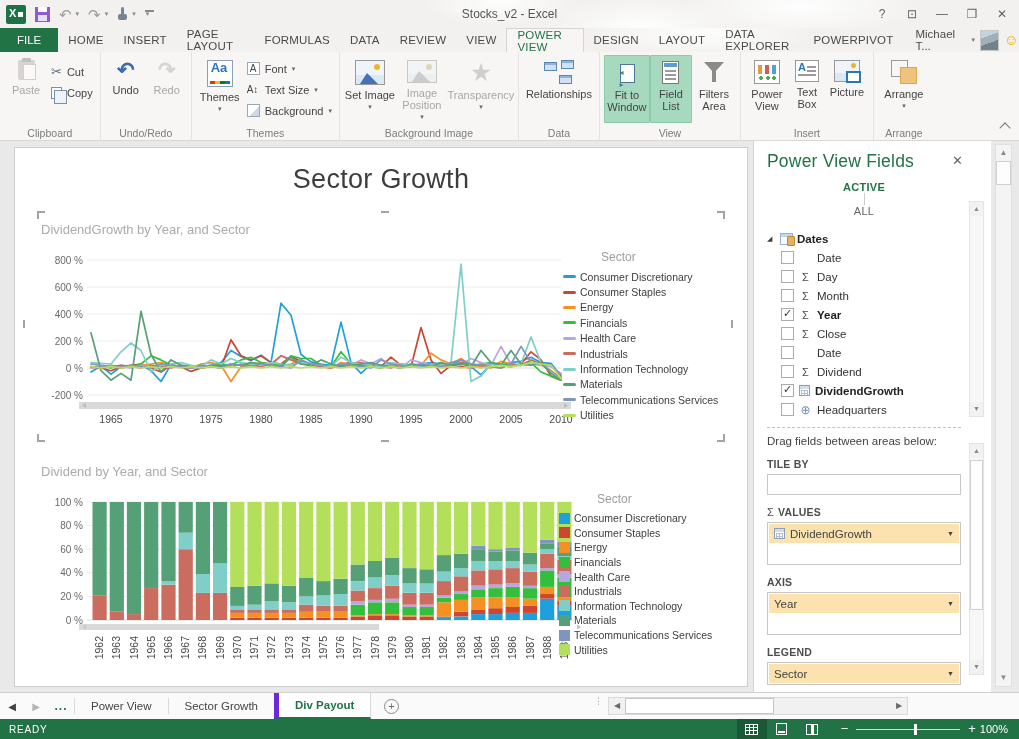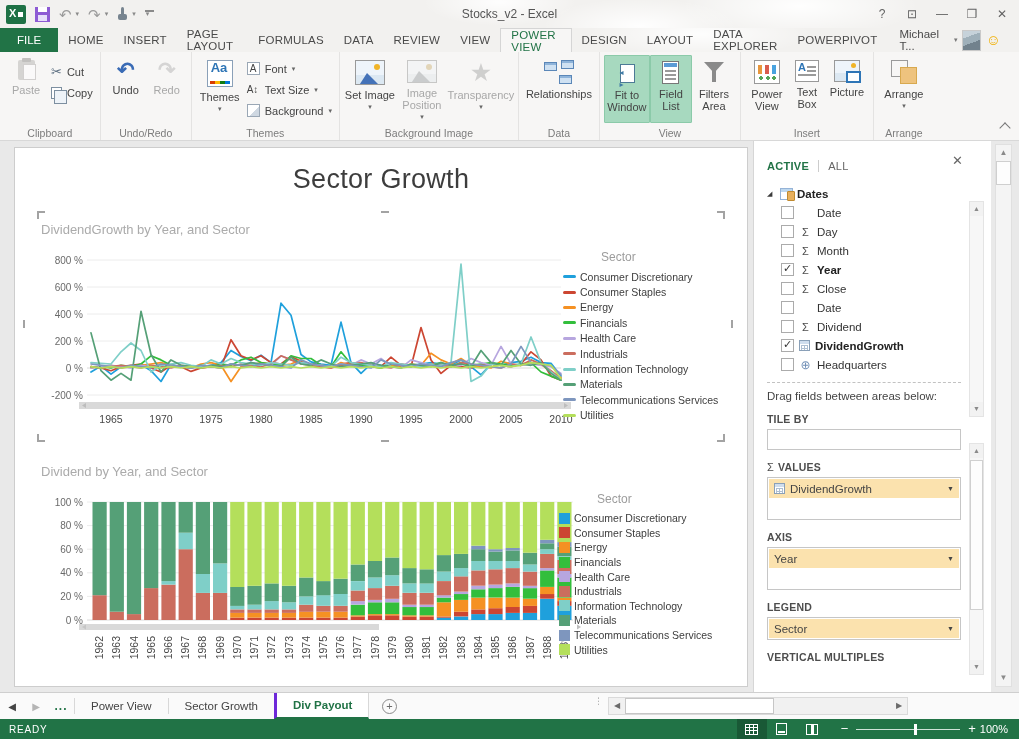--- a/index.html
+++ b/index.html
@@ -32,21 +32,21 @@
     font-size:12px;color:#555;pointer-events:none;}
   .winbtns{position:absolute;right:2px;top:0;display:flex;height:28px;align-items:center;}
   .wbtn{width:30px;text-align:center;color:#636363;font-size:12px;line-height:28px;}
   
   .tabrow{height:24px;background:#f2f1ef;display:flex;align-items:stretch;
     background-image:radial-gradient(ellipse 150px 30px at 700px 6px,rgba(255,255,255,.9),rgba(255,255,255,0) 75%);}
   .ftab{background:#217346;color:#fff;font-size:11.5px;padding:0 17px;display:flex;align-items:center;}
   .rtabs{display:flex;align-items:stretch;}
   .rtab{padding:0 10px;font-size:11.5px;color:#4a4a4a;display:flex;align-items:center;letter-spacing:.2px;}
   .rtab.active{background:#f7f6f5;color:#217346;border:1px solid #d5d5d5;border-bottom:none;}
-  .userarea{margin-left:12px;display:flex;align-items:center;gap:5px;padding-right:18px;}
+  .userarea{margin-left:12px;display:flex;align-items:center;gap:5px;padding-right:0;}
   .username{font-size:11.5px;color:#4a4a4a;}
   .userarea .dd{font-size:7px;color:#777;}
   .avatar{width:21px;height:21px;border:1px solid #c9c9c9;background:linear-gradient(160deg,#c6d2da 0 30%,#9fb0ba 30% 60%,#72828d 60%);}
   .smiley{font-size:15px;color:#f1af00;line-height:20px;}
   
   .ribbon{height:89px;background:#f7f6f5;border-bottom:1px solid #d8d8d8;display:flex;position:relative;}
   .rgroup{position:relative;display:flex;align-items:flex-start;padding:3px 4px 16px 4px;border-right:1px solid #e4e3e2;}
   .gname{position:absolute;left:0;right:0;bottom:1px;text-align:center;font-size:10.5px;color:#7c7c7c;}
   .bigbtn{display:flex;flex-direction:column;align-items:center;padding-top:5px;height:68px;
     font-size:11px;color:#444;text-align:center;line-height:12px;}
@@ -137,21 +137,21 @@
   .hd-bl{left:-2px;bottom:4px;width:8px;height:8px;border-left:2px solid #a3a3a3;border-bottom:2px solid #a3a3a3;}
   .hd-br{right:-2px;bottom:4px;width:8px;height:8px;border-right:2px solid #a3a3a3;border-bottom:2px solid #a3a3a3;}
   .hd-tc{left:50%;top:1px;width:8px;height:2px;background:#a3a3a3;}
   .hd-bc{left:50%;bottom:4px;width:8px;height:2px;background:#a3a3a3;}
   .hd-ml{left:-16px;top:110px;width:2px;height:8px;background:#a3a3a3;}
   .hd-mr{right:-10px;top:110px;width:2px;height:8px;background:#a3a3a3;}
   
   .fields{width:238px;background:#fff;border-left:1px solid #d6d6d6;position:relative;padding:10px 30px 0 13px;}
   .fp-title{font-size:17.5px;font-weight:300;color:#217346;letter-spacing:.2px;}
   .fp-close{position:absolute;right:28px;top:12px;font-size:13px;color:#666;}
-  .fp-tabs{margin-top:9px;display:flex;align-items:center;font-size:11px;}
+  .fp-tabs{margin-top:9px;display:flex;align-items:center;font-size:11px;flex-direction:column;}
   .fp-tab-active{color:#217346;font-weight:bold;letter-spacing:.3px;}
   .fp-tab-sep{width:1px;height:12px;background:#ccc;margin:0 9px;}
   .fp-tab-all{color:#666;letter-spacing:.3px;}
   .ftree{margin-top:12px;font-size:11.5px;color:#333;}
   .trow{display:flex;align-items:center;gap:4px;height:19px;}
   .expander{width:9px;font-size:7px;color:#3c3c3c;}
   .tbl-ic{width:13px;height:12px;border:1px solid #95b3d7;background:linear-gradient(#bdd7ee 0 3px,#fff 3px);position:relative;flex:none;}
   .tbl-ic.dates::after{content:"";position:absolute;right:-3px;bottom:-2px;width:6px;height:8px;background:#e8b05c;border:1px solid #c08a2f;border-radius:1px;}
   .tname{font-weight:bold;font-size:11.5px;color:#222;}
   .frow{display:flex;align-items:center;gap:5px;height:19px;padding-left:14px;}
@@ -184,21 +184,21 @@
   .osb .ar{height:16px;text-align:center;font-size:8px;color:#8a8a8a;line-height:16px;}
   .osb .tr{flex:1;position:relative;}
   .osb .th{position:absolute;left:0;right:0;top:0;height:24px;background:#fdfdfd;border:1px solid #cfcfcf;}
   
   .sheetbar{height:27px;background:#fafafa;border-top:1px solid #cfcfcf;display:flex;align-items:stretch;position:relative;}
   .snav{width:24px;display:flex;align-items:center;justify-content:center;font-size:10px;color:#444;}
   .snav.dim{color:#b5b5b5;}
   .soverflow{width:26px;display:flex;align-items:center;justify-content:center;font-size:12px;font-weight:bold;color:#217346;letter-spacing:1px;}
   .stsep{width:1px;background:#d8d8d8;margin:5px 0;}
   .stab{padding:0 16px;display:flex;align-items:center;font-size:11.5px;color:#444;}
-  .stab.active{background:#fff;color:#217346;font-weight:bold;border-bottom:2px solid #217346;border-left:3px solid #6d28d9;border-right:1px solid #d8d8d8;}
+  .stab.active{background:#fff;color:#217346;font-weight:bold;border-bottom:2px solid #217346;border-left:5px solid #6d28d9;border-right:1px solid #d8d8d8;}
   .newsheet{width:40px;display:flex;align-items:center;justify-content:center;}
   .newsheet span{width:15px;height:15px;border:1px solid #8a8a8a;border-radius:50%;color:#6a6a6a;font-size:11px;line-height:13px;text-align:center;}
   .hsplit{position:absolute;left:594px;top:6px;color:#9a9a9a;font-size:9px;line-height:5px;}
   .hscroll{position:absolute;left:608px;top:4px;width:300px;height:18px;background:#f1f1f1;border:1px solid #dadada;display:flex;align-items:stretch;}
   .hscroll .ar{width:16px;text-align:center;font-size:8px;color:#6a6a6a;line-height:16px;}
   .hscroll .tr{flex:1;position:relative;}
   .hscroll .th{position:absolute;left:0;top:0;bottom:0;width:56%;background:#fff;border:1px solid #c6c6c6;}
   
   .statusbar{height:20px;background:#217346;display:flex;align-items:center;color:#fff;}
   .sb-mode{padding-left:9px;font-size:10px;letter-spacing:.8px;}
@@ -764,20 +764,21 @@
               <div class="leg-item">
                 <span class="sw-sq" style="background: rgb(180, 223, 91);"></span>
                 <span class="leg-label">Utilities</span>
               </div>
             </div>
         </div>
       </div>
     </div>
 
     <div class="fields">
+      <div class="fp-title">Power View Fields</div>
       <span class="fp-close">✕</span>
       <div class="fp-tabs">
         <span class="fp-tab-active">ACTIVE</span>
         <span class="fp-tab-sep"></span>
         <span class="fp-tab-all">ALL</span>
       </div>
       <div class="ftree" id="ftree">
           <div class="trow">
             <span class="expander">◢</span>
             <span class="tbl-ic dates"></span>

